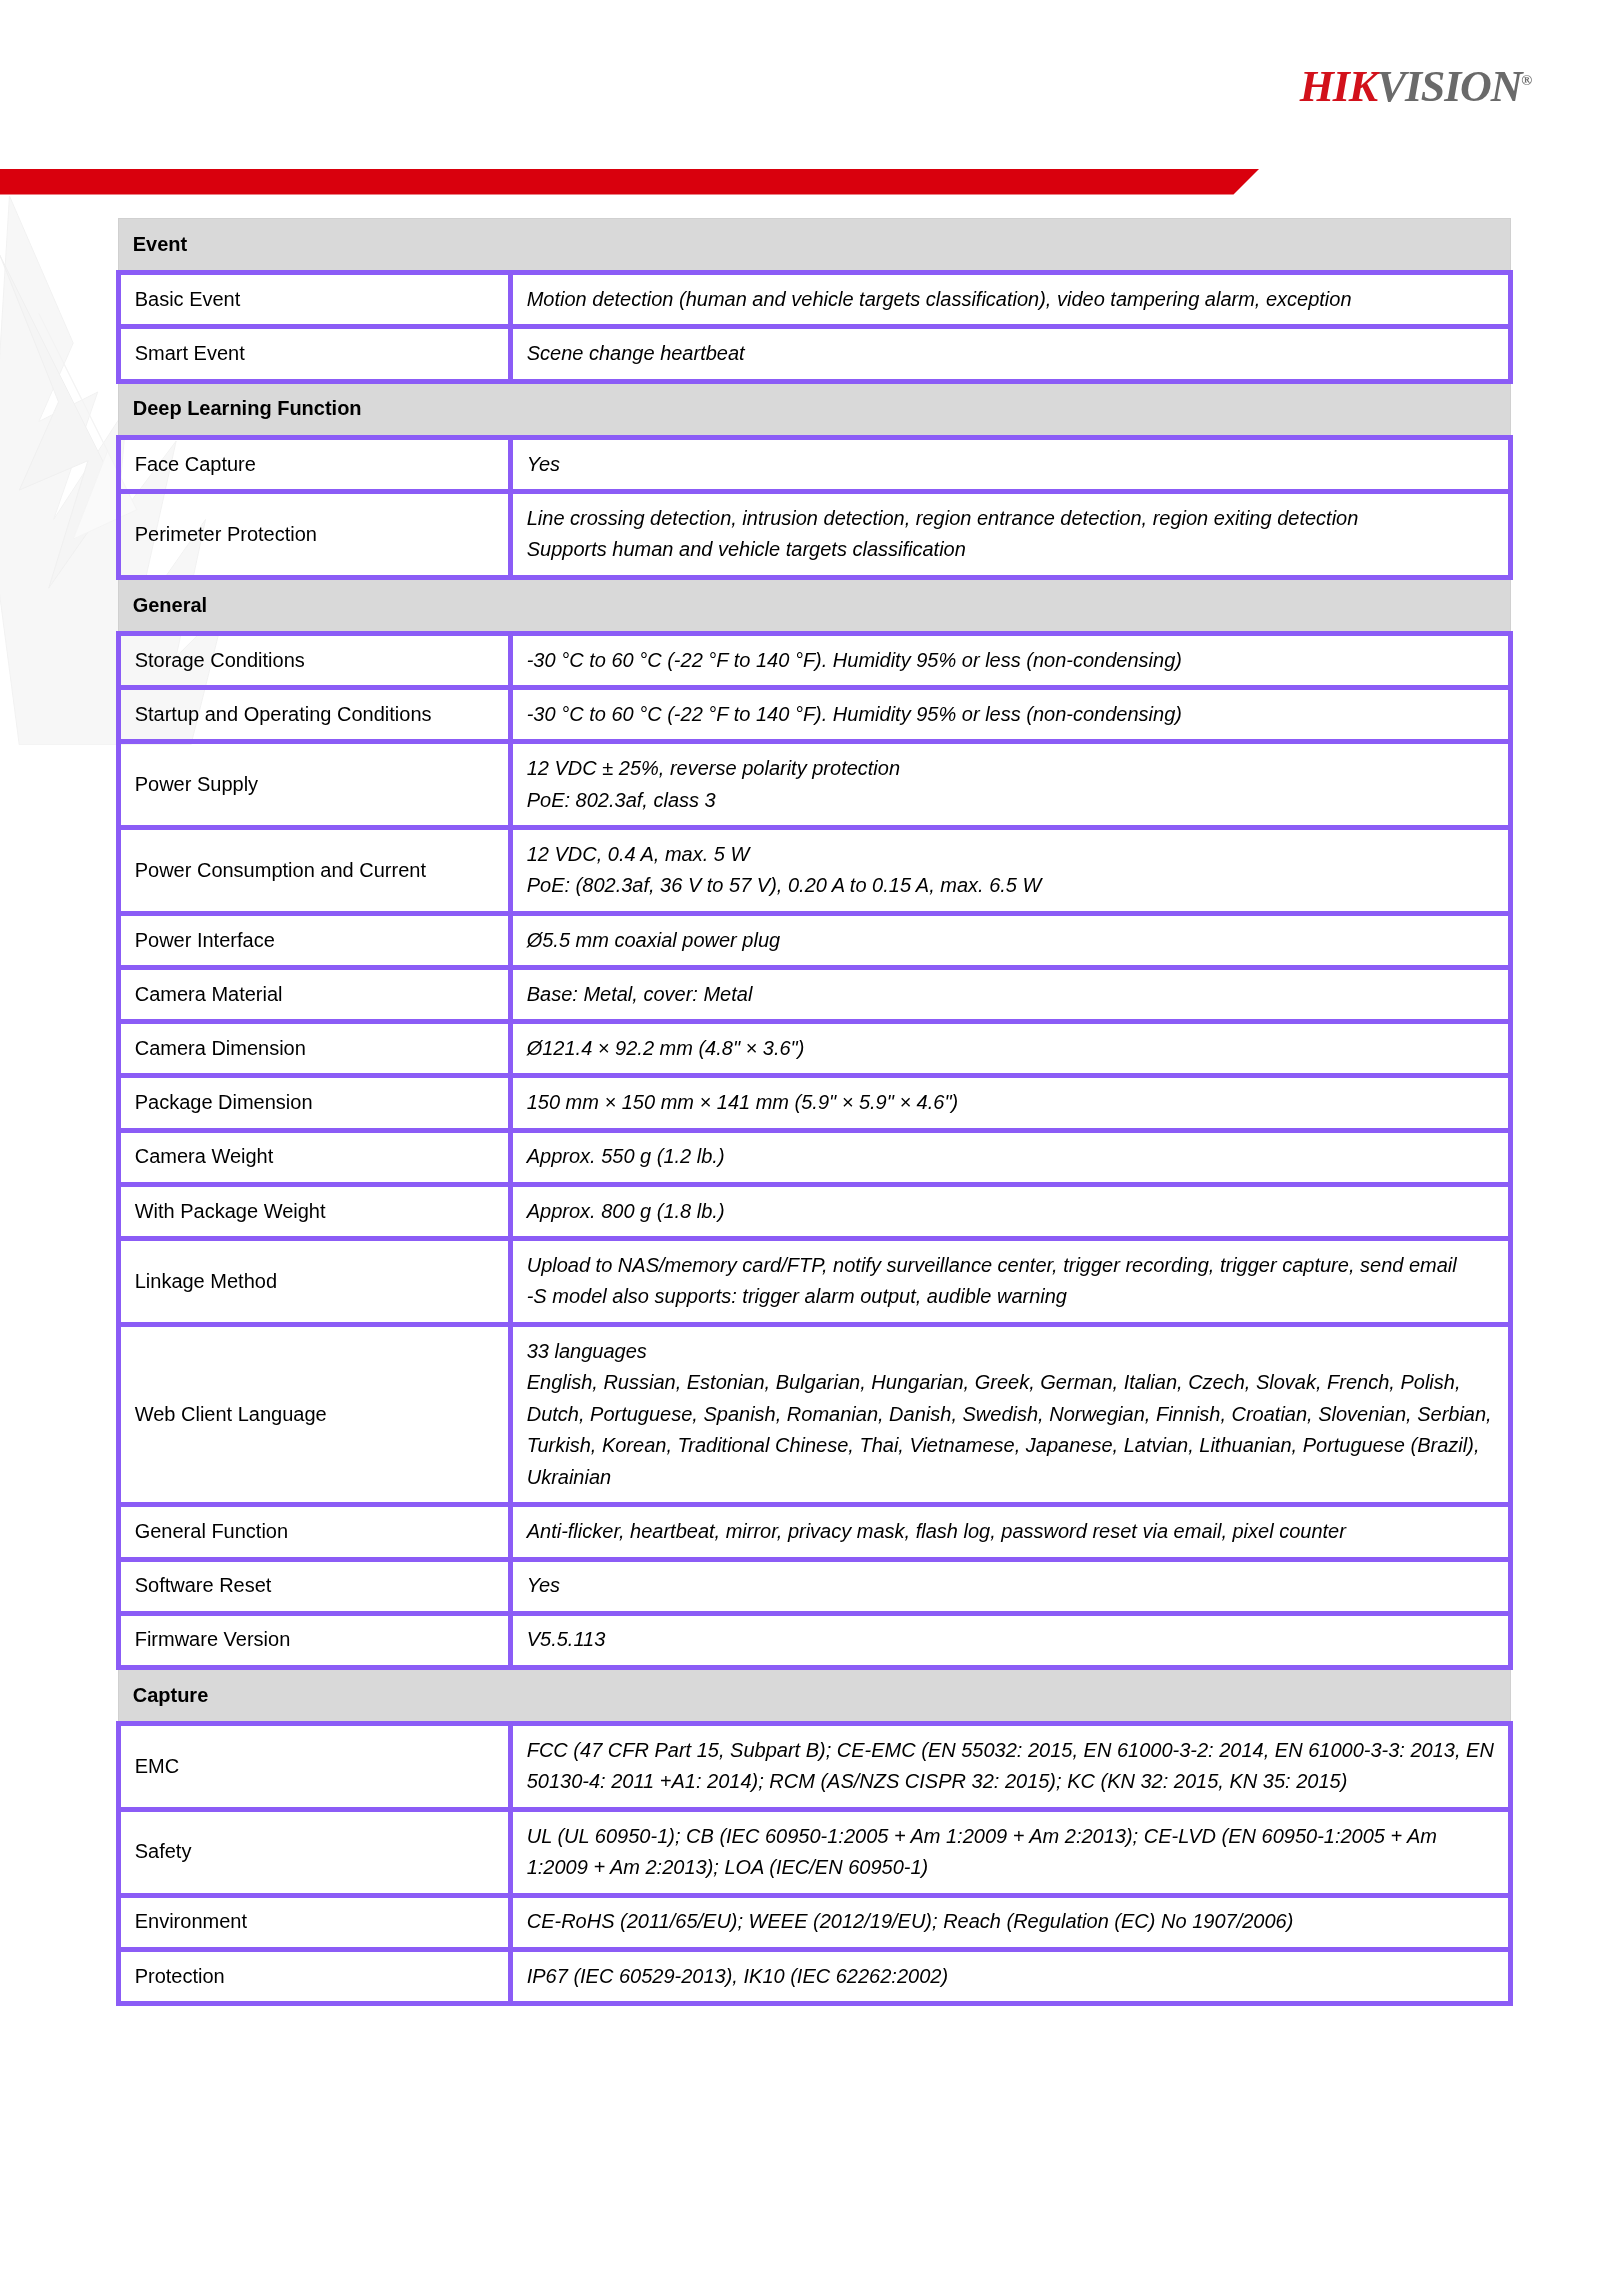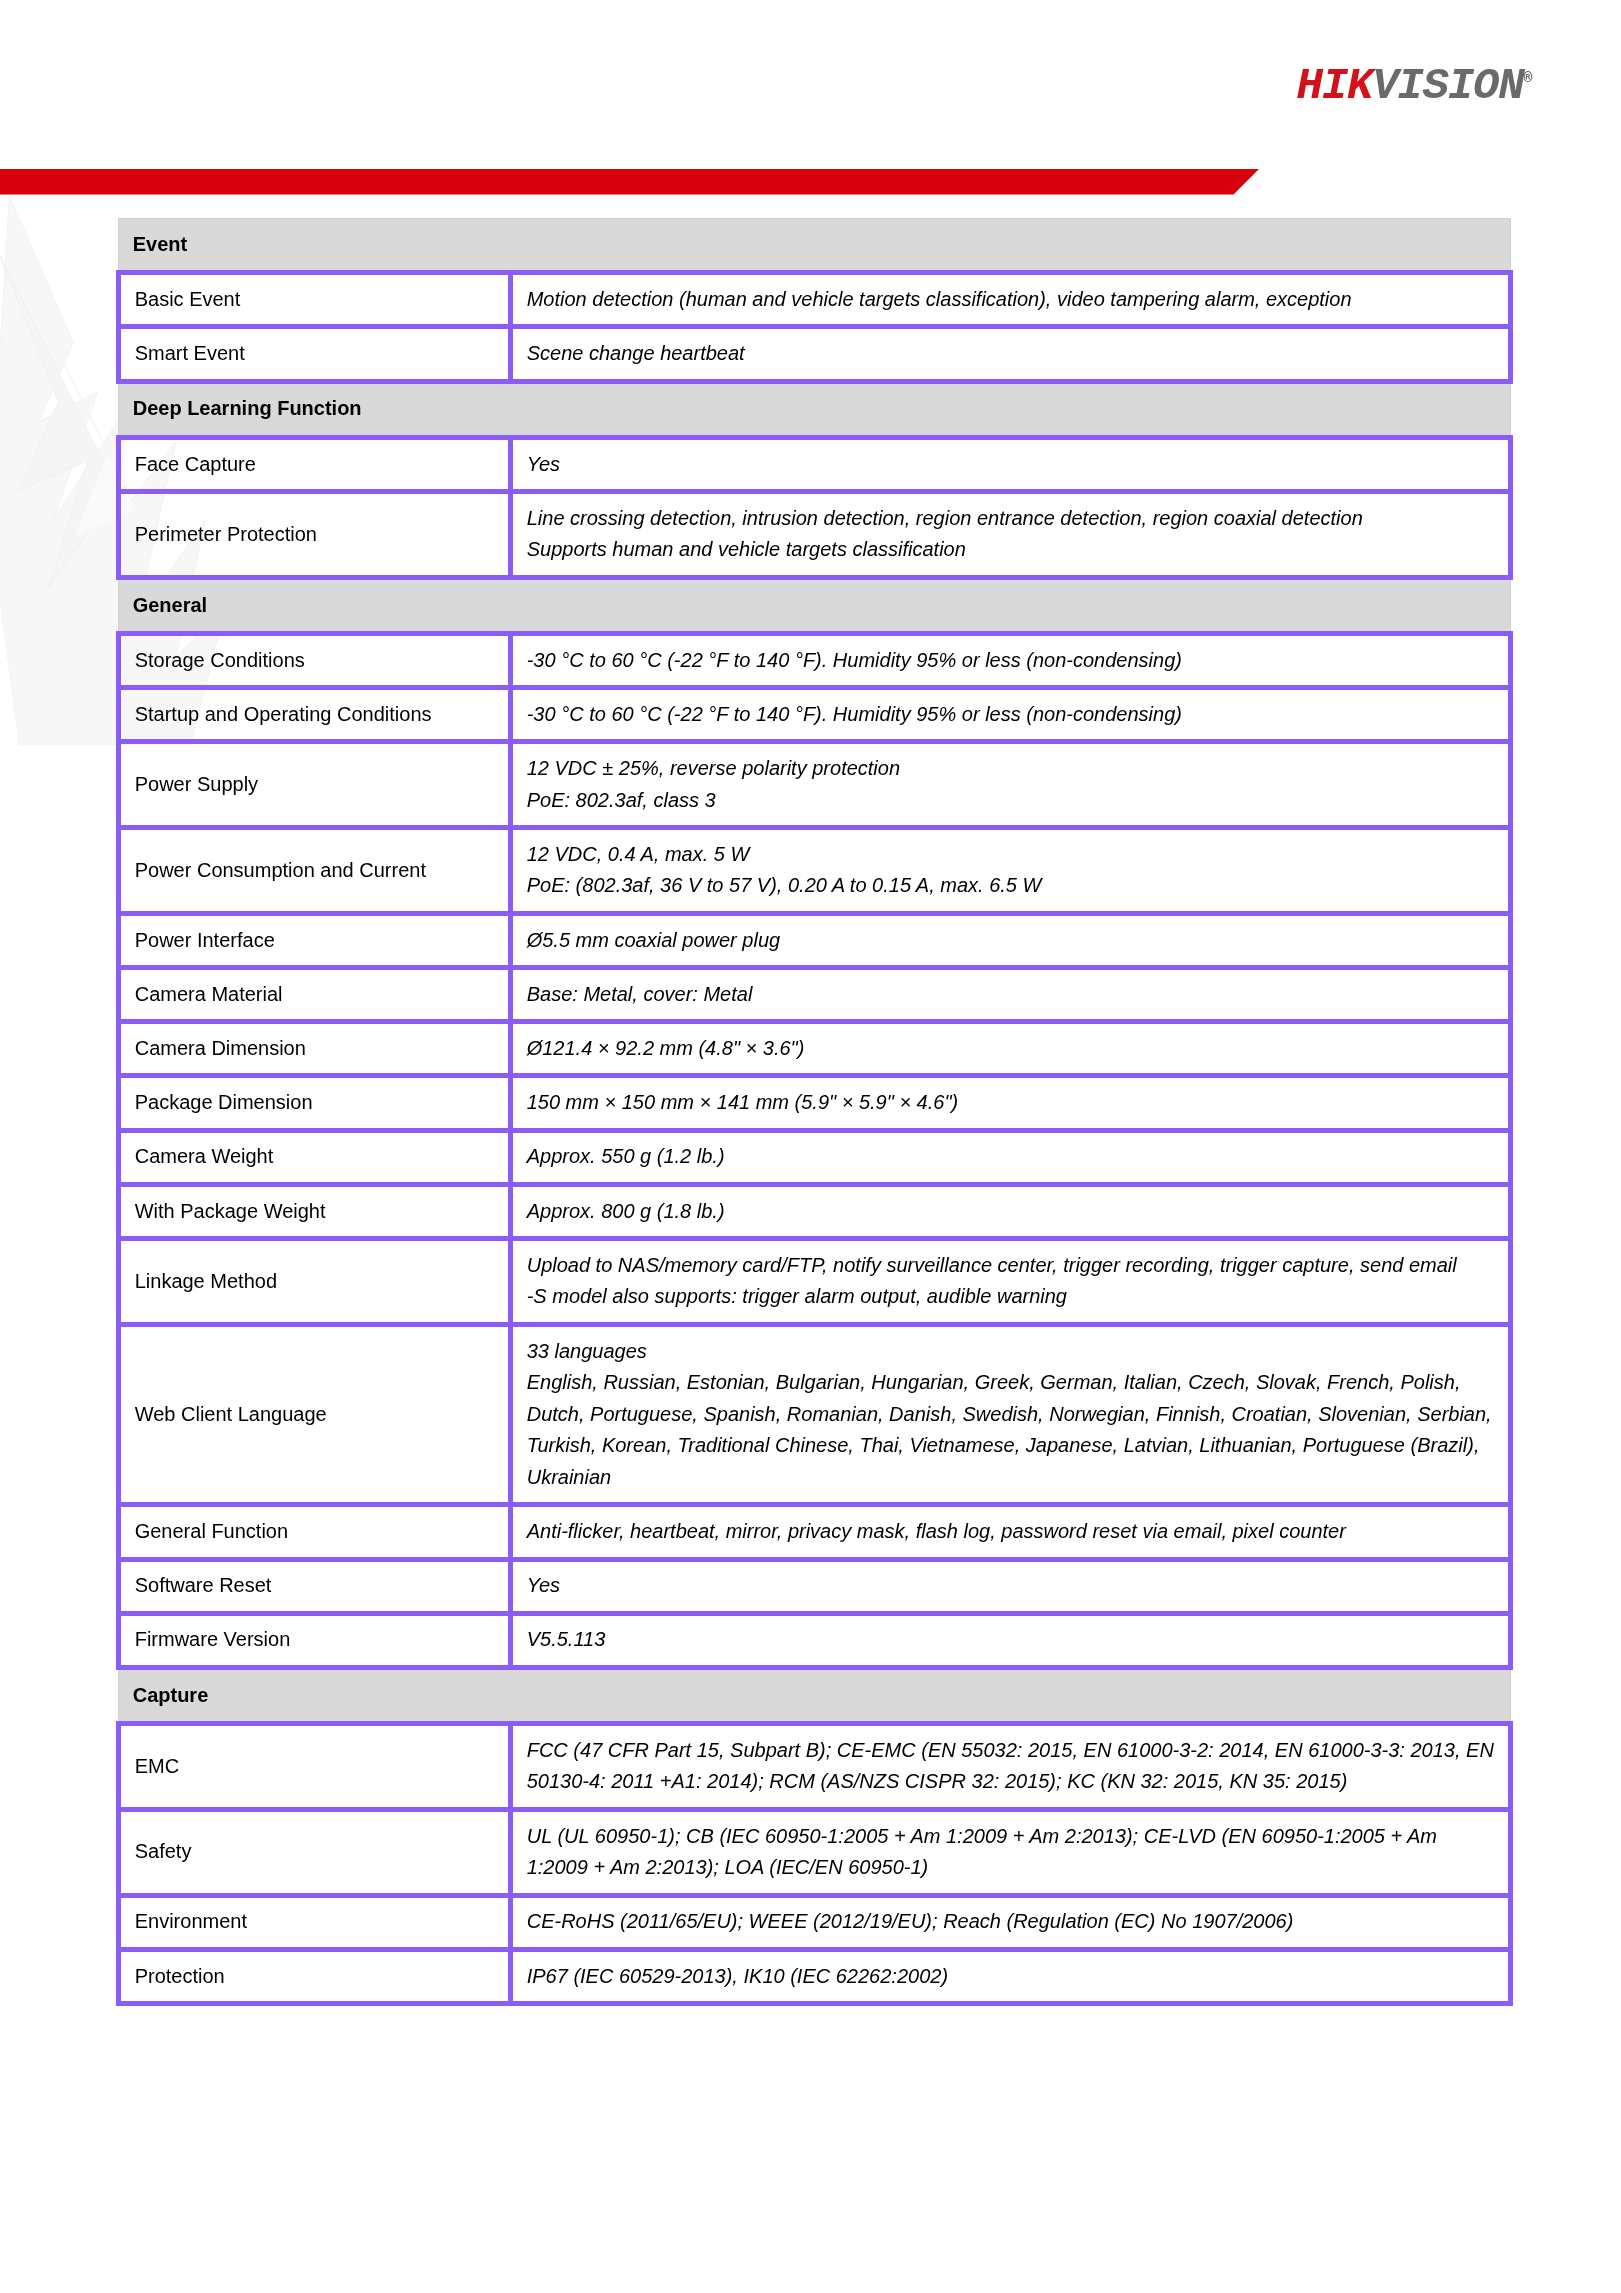--- a/index.html
+++ b/index.html
@@ -38,21 +38,21 @@
   }
   .logo {
     position: absolute;
     right: 90px;
     top: 61px;
     font-size: 44px;
     font-weight: bold;
     font-style: italic;
     letter-spacing: -1.2px;
     white-space: nowrap;
-    font-family: Liberation Mono, monospace;
+    font-family: Liberation Serif, serif;
     text-align: right;
   }
   .logo .hik { color: #d2111b; }
   .logo .vision { color: #6a6a6a; }
   .logo .reg {
     font-size: 14.7px;
     vertical-align: super;
     font-style: normal;
     color: #6a6a6a;
   }
@@ -133,21 +133,21 @@
       </tr>
       <tr class="section-row">
         <td colspan="2">Deep Learning Function</td>
       </tr>
       <tr>
         <td class="label-cell">Face Capture</td>
         <td class="value-cell multiline">Yes</td>
       </tr>
       <tr>
         <td class="label-cell">Perimeter Protection</td>
-        <td class="value-cell multiline">Line crossing detection, intrusion detection, region entrance detection, region coaxial detection
+        <td class="value-cell multiline">Line crossing detection, intrusion detection, region entrance detection, region exiting detection
 Supports human and vehicle targets classification</td>
       </tr>
       <tr class="section-row">
         <td colspan="2">General</td>
       </tr>
       <tr>
         <td class="label-cell">Storage Conditions</td>
         <td class="value-cell multiline">-30 °C to 60 °C (-22 °F to 140 °F). Humidity 95% or less (non-condensing)</td>
       </tr>
       <tr>

